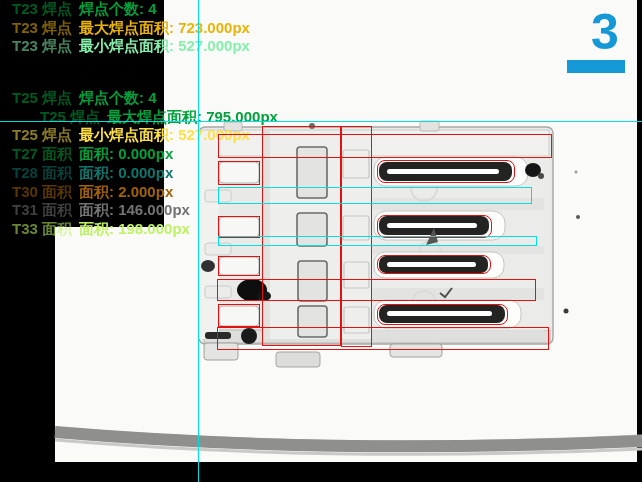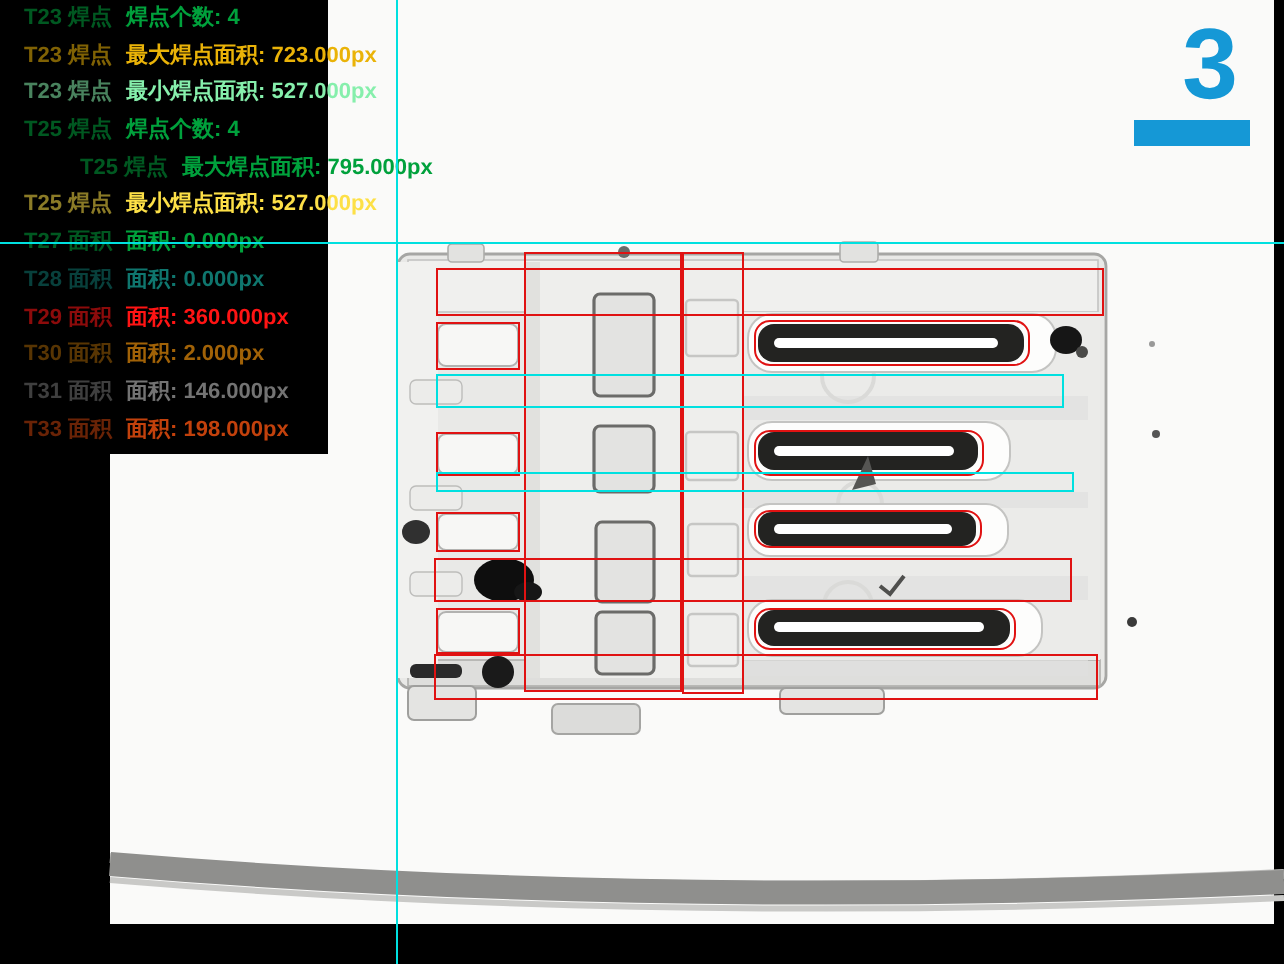--- a/index.html
+++ b/index.html
@@ -11,21 +11,21 @@
   
   #image-area{position:absolute;left:0;top:0;width:642px;height:482px;z-index:1;}
   
   #result-panel{
     position:absolute;left:0;top:0;width:164px;height:227px;
     background:#000;z-index:3;overflow:visible;
   }
   .result-line{
     position:relative;height:18.7px;line-height:18.7px;
     padding-left:12px;white-space:nowrap;
-    font-size:11px;font-weight:700;
+    font-size:15px;font-weight:700;
   }
   .result-line .prefix{opacity:0.55;margin-right:7px;}
   
   .crosshair-v{position:absolute;top:0;width:1px;height:482px;z-index:4;}
   .crosshair-h{position:absolute;left:0;width:642px;height:1px;z-index:4;}
   
   .roi{position:absolute;z-index:5;box-sizing:border-box;border:1px solid #e01212;background:transparent;}
   
   #station{position:absolute;left:575px;top:6px;width:60px;text-align:center;z-index:6;}
   #station-number{font-size:50px;font-weight:700;line-height:52px;}
@@ -116,29 +116,28 @@
     <circle cx="566" cy="311" r="2.5" fill="#3a3a3a"></circle>
     <circle cx="578" cy="217" r="2" fill="#555"></circle>
     <circle cx="576" cy="172" r="1.5" fill="#999"></circle>
   </g>
 </svg>
 
 <div id="result-panel">
     <div class="result-line" style="color: rgb(0, 161, 60);"><span class="prefix">T23 焊点</span><span>焊点个数: 4</span></div>
     <div class="result-line" style="color: #eab308;"><span class="prefix">T23 焊点</span><span>最大焊点面积: 723.000px</span></div>
     <div class="result-line" style="color: #86efac;"><span class="prefix">T23 焊点</span><span>最小焊点面积: 527.000px</span></div>
-    <div class="result-line" style="color: rgb(0, 161, 60);"><span class="prefix">T25 焊点</span><span>焊点个数: 4</span></div>
+    <div class="result-line" style="color: rgb(0, 161, 60); margin-top: 33px;"><span class="prefix">T25 焊点</span><span>焊点个数: 4</span></div>
     <div class="result-line" style="color: rgb(0, 161, 60); margin-left: 28px;"><span class="prefix">T25 焊点</span><span>最大焊点面积: 795.000px</span></div>
     <div class="result-line" style="color: #fde047; text-align: right;"><span class="prefix">T25 焊点</span><span>最小焊点面积: 527.000px</span></div>
     <div class="result-line" style="color: rgb(0, 161, 60);"><span class="prefix">T27 面积</span><span>面积: 0.000px</span></div>
     <div class="result-line" style="color: #0f766e;"><span class="prefix">T28 面积</span><span>面积: 0.000px</span></div>
-    <div class="result-line" style="color: rgb(255, 20, 20);"><span class="prefix">T29 面积</span><span>面积: 360.000px</span></div>
     <div class="result-line" style="color: #a16207;"><span class="prefix">T30 面积</span><span>面积: 2.000px</span></div>
     <div class="result-line" style="color: #737373;"><span class="prefix">T31 面积</span><span>面积: 146.000px</span></div>
-    <div class="result-line" style="color: #c2410c;"><span class="prefix">T33 面积</span><span>面积: 198.000px</span></div>
+    <div class="result-line" style="color: #bef264;"><span class="prefix">T33 面积</span><span>面积: 198.000px</span></div>
   </div>
 
 <div class="crosshair-v" style="left: 198px; background: rgb(0, 224, 224);"></div>
 <div class="crosshair-h" style="top: 121px; background: rgb(0, 224, 224);"></div>
 
 <div id="roi-layer">
     <div class="roi" style="left: 218px; top: 134px; width: 334px; height: 24px; border-color: rgb(224, 18, 18);"></div>
     <div class="roi" style="left: 262px; top: 126px; width: 79px; height: 220px; border-color: rgb(224, 18, 18);"></div>
     <div class="roi" style="left: 341px; top: 126px; width: 31px; height: 221px; border-color: rgb(224, 18, 18);"></div>
     <div class="roi" style="left: 218px; top: 161px; width: 42px; height: 24px; border-color: rgb(224, 18, 18);"></div>

